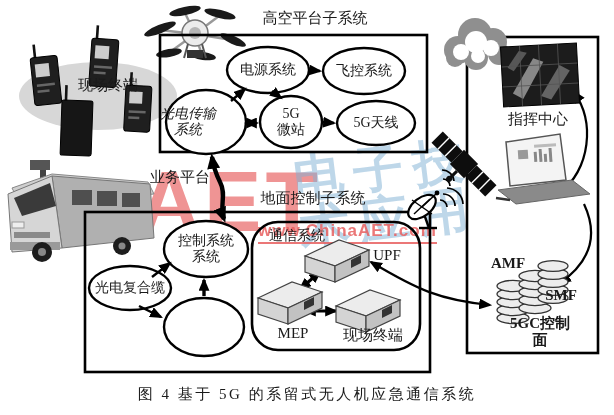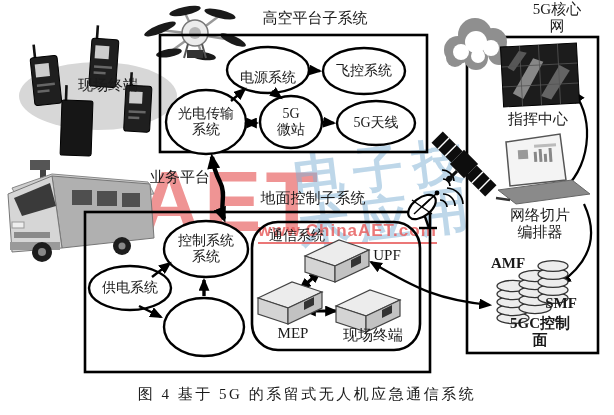--- a/index.html
+++ b/index.html
@@ -262,43 +262,40 @@
         <ellipse cx="0" cy="-24" rx="15" ry="5.4" fill="#ececec" stroke="#333" stroke-width="1.3"></ellipse>
         <ellipse cx="0" cy="-32" rx="15" ry="5.4" fill="#ececec" stroke="#333" stroke-width="1.3"></ellipse>
       </g>
     </g>
   </svg>
 
   <div id="text-layer">
     <div class="lbl s15" style="left:108px;top:85px;">现场终端</div>
 
     <div class="lbl s15" style="left:315px;top:18px;">高空平台子系统</div>
-    <div class="lbl s14" style="left:268px;top:78px;">电源系统</div>
+    <div class="lbl s14" style="left:268px;top:70px;">电源系统</div>
     <div class="lbl s14" style="left:364px;top:71px;">飞控系统</div>
-    <div class="lbl s14" style="left:206px;top:122px;">光电传输
+    <div class="lbl s14" style="left:188px;top:122px;font-style:italic;">光电传输
 系统</div>
     <div class="lbl s14" style="left:291px;top:122px;">5G
 微站</div>
     <div class="lbl s14" style="left:376px;top:123px;">5G天线</div>
 
     <div class="lbl s15" style="left:180px;top:177px;">业务平台</div>
     <div class="lbl s15" style="left:313px;top:198px;text-align:center;">地面控制子系统</div>
 
     <div class="lbl s14" style="left:206px;top:249px;">控制系统
 系统</div>
-    <div class="lbl s14" style="left:130px;top:288px;">供电系统</div>
+    <div class="lbl s14" style="left:130px;top:288px;">光电复合缆</div>
 
     <div class="lbl s14" style="left:297px;top:236px;">通信系统</div>
     <div class="lbl s15" style="left:387px;top:255px;">UPF</div>
     <div class="lbl s15" style="left:293px;top:333px;">MEP</div>
     <div class="lbl s15" style="left:373px;top:335px;">现场终端</div>
 
-    <div class="lbl s15" style="left:557px;top:18px;">5G核心网</div>
     <div class="lbl s15" style="left:538px;top:119px;">指挥中心</div>
-    <div class="lbl s15" style="left:540px;top:224px;">网络切片
-编排器</div>
     <div class="lbl s15 bold" style="left:508px;top:263px;">AMF</div>
-    <div class="lbl s15 bold" style="left:561px;top:303px;">SMF</div>
+    <div class="lbl s15 bold" style="left:561px;top:295px;">SMF</div>
     <div class="lbl s15 bold" style="left:540px;top:332px;">5GC控制面</div>
 
     <div class="lbl caption" style="left:307px;top:394px;width:480px;">图 4  基于 5G 的系留式无人机应急通信系统</div>
   </div>
 </div>
 
 </body></html>

